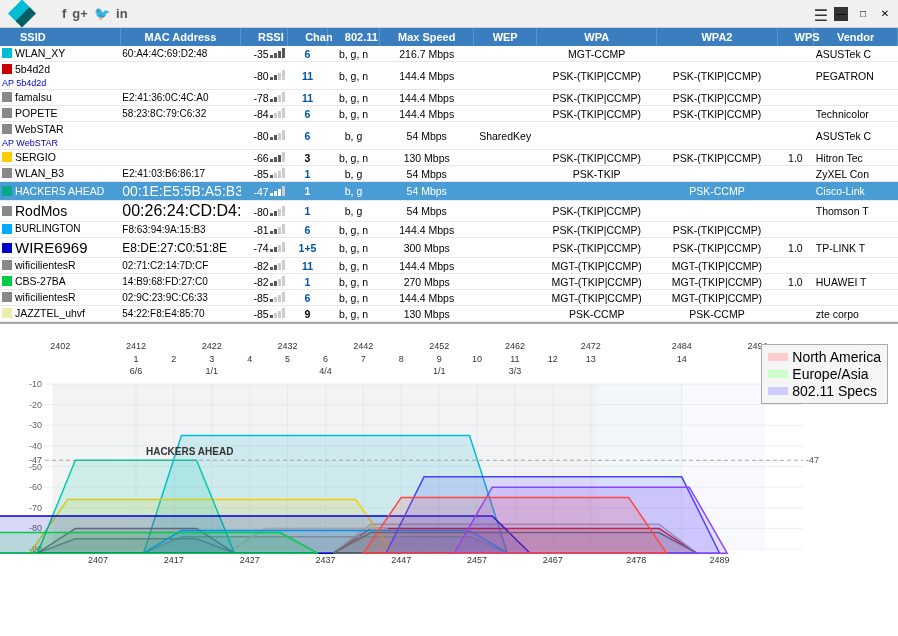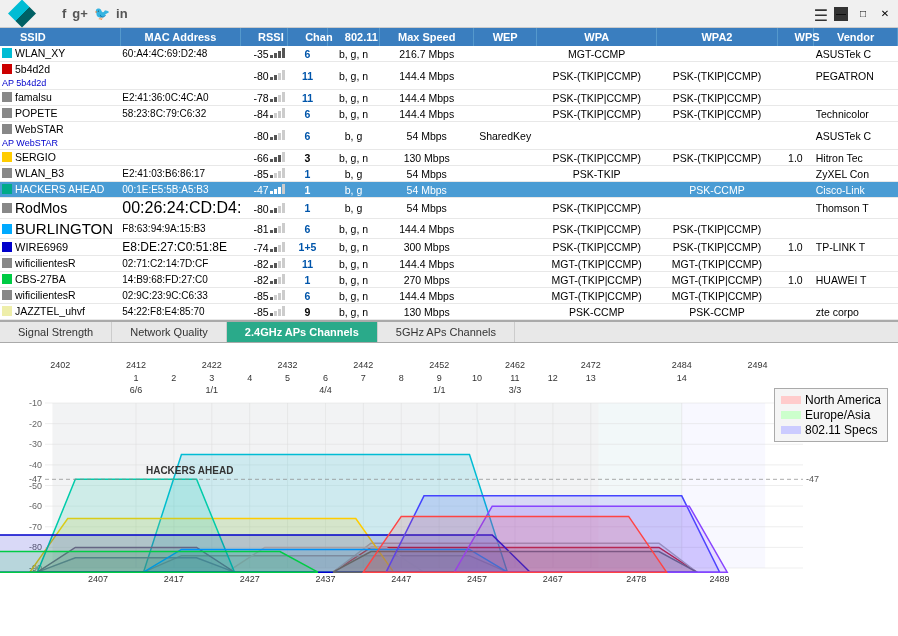--- a/index.html
+++ b/index.html
@@ -115,25 +115,25 @@
     svg.chart-svg {
       position: absolute;
       top: 0; left: 0;
       width: 100%;
       height: 100%;
     }
 
     .legend-box {
       position: absolute;
       right: 10px;
-      top: 45px;
+      top: 20px;
       background: #f5f5f5;
       border: 1px solid #aaa;
       padding: 3px 6px;
-      font-size: 12px;
+      font-size: 14px;
     }
     .legend-box div { display: flex; align-items: center; gap: 4px; margin: 1px 0; }
     .legend-swatch { width: 20px; height: 8px; }
   </style>
 </head>
 <body>
 
 <div id="titlebar">
   <div class="logo"></div>
   <span class="app-title"></span>
@@ -354,21 +354,21 @@
     <td class="col-vendor">ZyXEL Con</td>
   </tr>
         <tr class="row-selected">
     <td class="col-ssid">
       <span style="display:inline-flex;align-items:center;">
         <span class="color-dot" style="background:#00aa88;"></span>
         <span style="font-size:10.5px;">HACKERS AHEAD</span>
       </span>
       
     </td>
-    <td class="col-mac" style="font-size:10px;">00:1E:E5:5B:A5:B3</td>
+    <td class="col-mac" style="font-size:14px;">00:1E:E5:5B:A5:B3</td>
     <td class="col-rssi">
       <span>-47</span><span style="display:inline-flex;align-items:flex-end;height:11px;margin-left:1px;">
               <span style="height:3px;background:#fff;display:inline-block;width:3px;margin-right:1px;vertical-align:bottom;"></span>
               <span style="height:5px;background:#fff;display:inline-block;width:3px;margin-right:1px;vertical-align:bottom;"></span>
               <span style="height:7px;background:#fff;display:inline-block;width:3px;margin-right:1px;vertical-align:bottom;"></span>
               <span style="height:10px;background:#ccc;display:inline-block;width:3px;margin-right:1px;vertical-align:bottom;"></span>
             </span>
     </td>
     <td class="col-chan" style="color:#fff;font-weight:bold;">1</td>
     <td class="col-80211">b, g</td>
@@ -402,21 +402,21 @@
     <td class="col-wep"></td>
     <td class="col-wpa">PSK-(TKIP|CCMP)</td>
     <td class="col-wpa2"></td>
     <td class="col-wps"></td>
     <td class="col-vendor">Thomson T</td>
   </tr>
         <tr>
     <td class="col-ssid">
       <span style="display:inline-flex;align-items:center;">
         <span class="color-dot" style="background:#00aaff;"></span>
-        <span style="font-size:15px;">BURLINGTON</span>
+        <span style="font-size:10px;">BURLINGTON</span>
       </span>
       
     </td>
     <td class="col-mac" style="font-size:10px;">F8:63:94:9A:15:B3</td>
     <td class="col-rssi">
       <span>-81</span><span style="display:inline-flex;align-items:flex-end;height:11px;margin-left:1px;">
               <span style="height:3px;background:#555;display:inline-block;width:3px;margin-right:1px;vertical-align:bottom;"></span>
               <span style="height:5px;background:#555;display:inline-block;width:3px;margin-right:1px;vertical-align:bottom;"></span>
               <span style="height:7px;background:#ccc;display:inline-block;width:3px;margin-right:1px;vertical-align:bottom;"></span>
               <span style="height:10px;background:#ccc;display:inline-block;width:3px;margin-right:1px;vertical-align:bottom;"></span>
@@ -428,21 +428,21 @@
     <td class="col-wep"></td>
     <td class="col-wpa">PSK-(TKIP|CCMP)</td>
     <td class="col-wpa2">PSK-(TKIP|CCMP)</td>
     <td class="col-wps"></td>
     <td class="col-vendor"></td>
   </tr>
         <tr>
     <td class="col-ssid">
       <span style="display:inline-flex;align-items:center;">
         <span class="color-dot" style="background:#0000cc;"></span>
-        <span style="font-size:11px;">WIRE6969</span>
+        <span style="font-size:15px;">WIRE6969</span>
       </span>
       
     </td>
     <td class="col-mac" style="font-size:12px;">E8:DE:27:C0:51:8E</td>
     <td class="col-rssi">
       <span>-74</span><span style="display:inline-flex;align-items:flex-end;height:11px;margin-left:1px;">
               <span style="height:3px;background:#555;display:inline-block;width:3px;margin-right:1px;vertical-align:bottom;"></span>
               <span style="height:5px;background:#555;display:inline-block;width:3px;margin-right:1px;vertical-align:bottom;"></span>
               <span style="height:7px;background:#ccc;display:inline-block;width:3px;margin-right:1px;vertical-align:bottom;"></span>
               <span style="height:10px;background:#ccc;display:inline-block;width:3px;margin-right:1px;vertical-align:bottom;"></span>
@@ -559,26 +559,20 @@
     <td class="col-wpa">PSK-CCMP</td>
     <td class="col-wpa2">PSK-CCMP</td>
     <td class="col-wps"></td>
     <td class="col-vendor">zte corpo</td>
   </tr>
       </tbody>
   </table>
 </div>
 
 <div id="bottom-section">
-  <div class="tabs-row" id="tabs-row">
-      <div class="tab-item">Signal Strength</div>
-      <div class="tab-item">Network Quality</div>
-      <div class="tab-item active">2.4GHz APs Channels</div>
-      <div class="tab-item">5GHz APs Channels</div>
-    </div>
   <div id="chart-area">
     <div class="chart-container">
       <svg class="chart-svg" id="channel-chart" viewBox="0 0 898 255" preserveAspectRatio="none">
           <rect x="52.58" y="60" width="545.76" height="165" fill="#ffe8e8" opacity="0.5"></rect>
           <rect x="52.58" y="60" width="629.14" height="165" fill="#e8ffe8" opacity="0.4"></rect>
           <rect x="52.58" y="60" width="712.52" height="165" fill="#e8e8ff" opacity="0.3"></rect>
           <line x1="45" y1="60" x2="803" y2="60" stroke="#ddd" stroke-width="0.5"></line>
           <text x="42" y="63" text-anchor="end" font-size="9" fill="#666">-10</text>
           <line x1="45" y1="80.625" x2="803" y2="80.625" stroke="#ddd" stroke-width="0.5"></line>
           <text x="42" y="83.625" text-anchor="end" font-size="9" fill="#666">-20</text>

